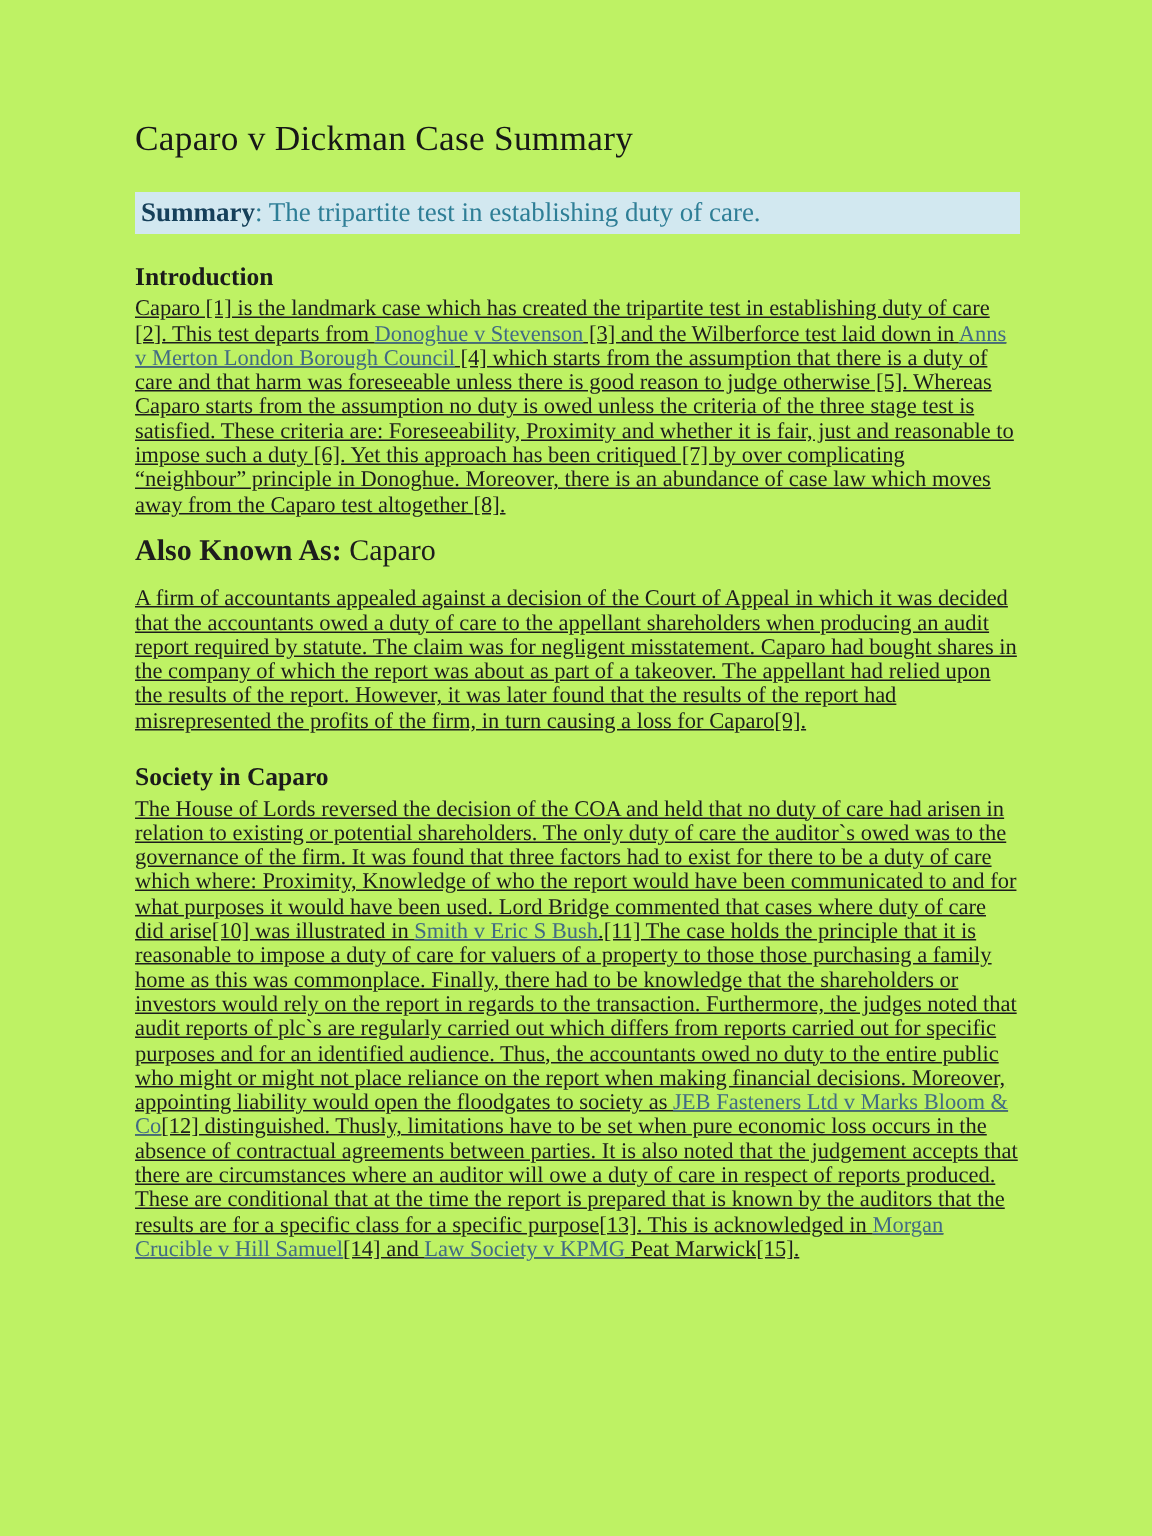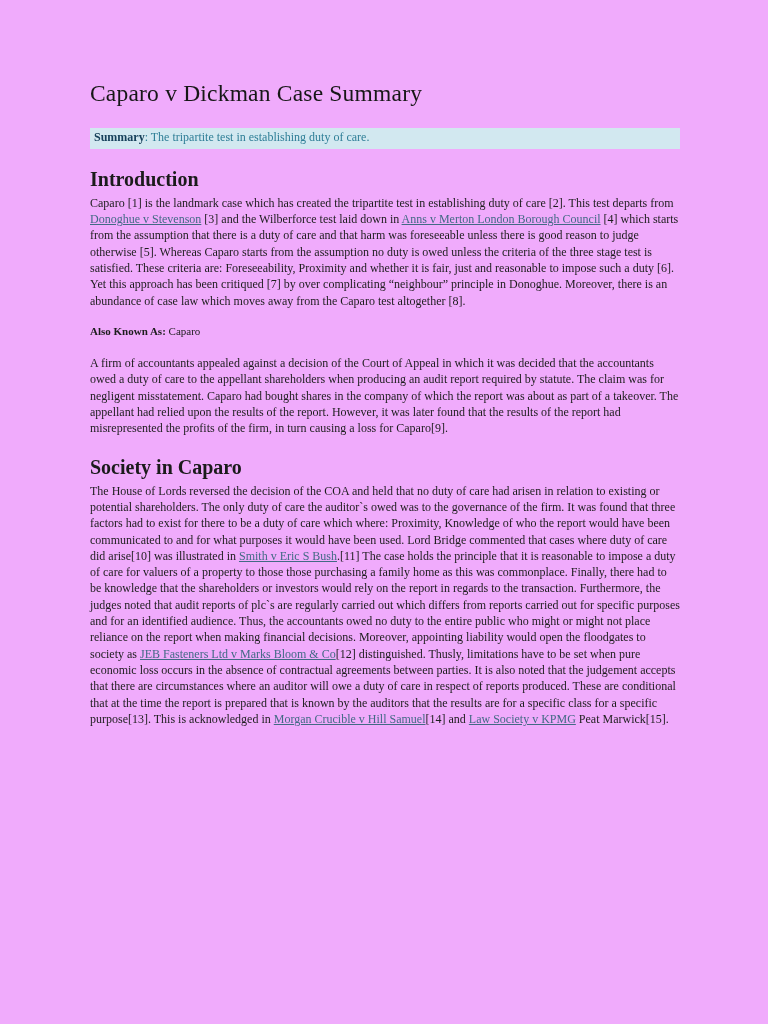--- a/index.html
+++ b/index.html
@@ -4,21 +4,21 @@
 <style>
   html, body {
     margin: 0;
     padding: 0;
     background: #ffffff;
   }
   .page {
     position: relative;
     width: 768px;
     height: 1024px;
-    background: #f0abfc;
+    background: #bef264;
     overflow: hidden;
     font-family: "Liberation Serif", "DejaVu Serif", serif;
     color: #1d1d1d;
   }
   .content {
     position: absolute;
     top: 80px;
     left: 90px;
     width: 590px;
   }
@@ -26,44 +26,45 @@
     font-size: 23.5px;
     font-weight: 400;
     color: #171717;
     margin: 0 0 21px 0;
     line-height: 1.15;
     letter-spacing: 0.2px;
   }
   .summary-box {
     background: var(--summary-bg, #d2e8f0);
     padding: 3px 5px 4px 4px;
-    font-size: 12px;
+    font-size: 18px;
     line-height: 1.15;
     margin: 0 0 19px 0;
     color: var(--summary-text, #2e7e96);
   }
   .summary-box .summary-label {
     font-weight: 700;
     color: var(--summary-label, #16405a);
   }
   h2.section-heading {
-    font-size: 20px;
+    font-size: 17px;
     font-weight: 700;
     color: #1b1b1b;
     margin: 19px 0 4px 0;
     line-height: 1.15;
   }
   p.body-para {
-    font-size: 12px;
+    font-size: 15px;
     line-height: 16.3px;
     margin: 0 0 12px 0;
     color: #1d1d1d;
+    text-decoration: underline;
   }
   p.aka-line {
-    font-size: 11px;
+    font-size: 20px;
     line-height: 16.3px;
     margin: 14px 0 16px 0;
   }
   p.aka-line .aka-label { font-weight: 700; }
   a.doc-link {
     color: var(--link, #426a85);
     text-decoration: underline;
     cursor: pointer;
   }
 </style>

